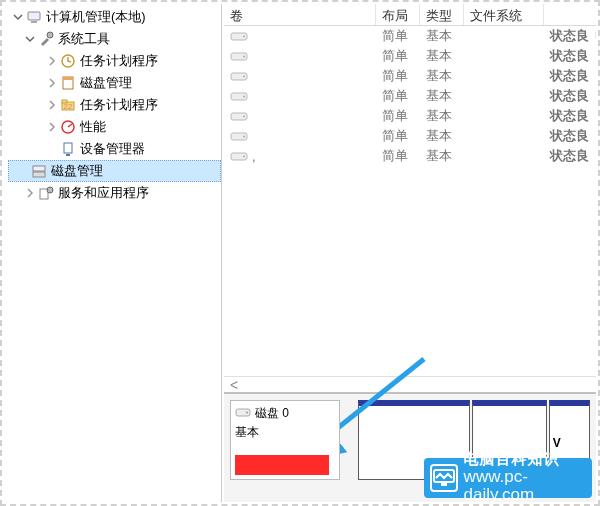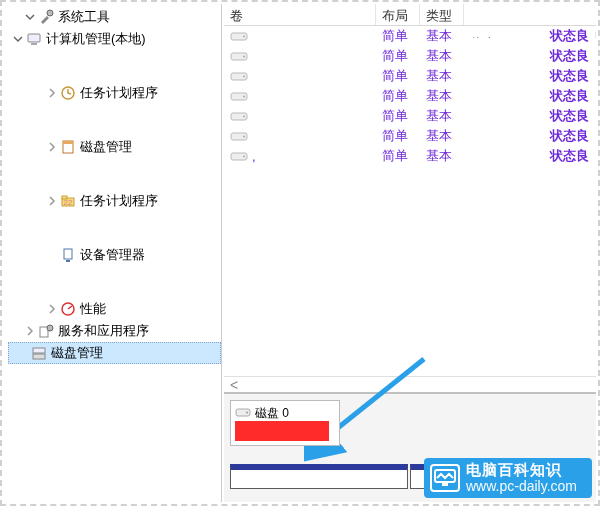--- a/index.html
+++ b/index.html
@@ -23,21 +23,21 @@
   }
   .tree { padding: 2px 0 0 4px; }
   .tree-row {
     display: flex;
     align-items: center;
     height: 22px;
     padding-left: 4px;
     cursor: default;
   }
   .tree-row.level1 { padding-left: 16px; }
-  .tree-row.level2 { padding-left: 38px; margin-top: 32px; }
+  .tree-row.level2 { padding-left: 38px; }
   .tree-row.level1s { padding-left: 22px; } 
   .tree-row.sel { background: #cce8ff; border: 1px dotted #7aa7d8; height: 22px; }
   .twisty {
     width: 12px; height: 12px; margin-right: 2px;
     display: inline-flex; align-items: center; justify-content: center;
   }
   .tree-icon {
     width: 16px; height: 16px; margin-right: 4px;
     display: inline-flex; align-items: center; justify-content: center;
   }
@@ -61,21 +61,21 @@
     overflow: hidden;
   }
   .vh-vol { width: 152px; }
   .vh-lay { width: 44px; }
   .vh-typ { width: 44px; }
   .vh-fs  { width: 80px; }
   .vh-st  { flex: 1; margin-top: 28px; }
   .volumes-body { }
   .vrow {
     display: flex; height: 20px; align-items: center;
-    color: #6d28d9;
+    color: #737373;
   }
   .vcell { overflow: hidden; white-space: nowrap; padding: 0 6px; }
   .vcell.vol { width: 152px; display: flex; align-items: center; }
   .vcell.lay { width: 44px; }
   .vcell.typ { width: 44px; }
   .vcell.fs  { width: 80px; }
   .vcell.st  { flex: 1; font-weight: bold; }
   .drive-glyph {
     width: 18px; height: 12px; margin-right: 4px;
     display: inline-flex; align-items: center; justify-content: center;
@@ -89,21 +89,21 @@
   
   .disk-panel {
     flex: 0 0 auto;
     border-top: 2px solid #c0c0c0;
     background: #f4f4f4;
     padding: 6px 6px 6px 6px;
     position: relative;
     height: 110px;
   }
   .disk-row {
-    display: flex; gap: 18px; height: 80px; flex-direction: column;
+    display: flex; gap: 18px; height: 80px;
   }
   .disk-info {
     width: 110px;
     background: #fff;
     border: 1px solid #bbb;
     position: relative;
     padding: 4px 4px;
     font-size: 12px;
   }
   .disk-info .title {
@@ -152,58 +152,58 @@
     gap: 6px;
     color: #fff;
   }
   .wm-icon {
     width: 30px; height: 28px;
     border: 2px solid #fff; border-radius: 4px;
     display: flex; align-items: center; justify-content: center;
   }
   .wm-text { display: flex; flex-direction: column; line-height: 1.1; }
   .wm-title { font-size: 15px; font-weight: 600; letter-spacing: 1px; }
-  .wm-url { font-size: 14px; opacity: .95; }
+  .wm-url { font-size: 17px; opacity: .95; }
 
   
 </style>
 </head>
 <body>
 
 <div class="pane tree-pane">
   <div class="tree">
 
+    <div class="tree-row">
+      <span class="twisty">
+        <svg width="10" height="10" viewBox="0 0 10 10">
+            <path d="M1 3 L5 7 L9 3" fill="none" stroke="#666" stroke-width="1.5"></path>
+          </svg>
+      </span>
+      <span class="tree-icon">
+        <svg width="16" height="16" viewBox="0 0 16 16">
+            <rect x="2" y="3" width="12" height="8" rx="1" fill="#eef" stroke="#888"></rect>
+            <rect x="5" y="12" width="6" height="2" fill="#aaa"></rect>
+          </svg>
+      </span>
+      <span class="tree-label">计算机管理(本地)</span>
+    </div>
+
     <div class="tree-row level1">
       <span class="twisty">
         <svg width="10" height="10" viewBox="0 0 10 10">
             <path d="M1 3 L5 7 L9 3" fill="none" stroke="#666" stroke-width="1.5"></path>
           </svg>
       </span>
       <span class="tree-icon">
         <svg width="16" height="16" viewBox="0 0 16 16">
             <path d="M3 13 L9 7 L11 9 L5 15 Z" fill="#888"></path>
             <circle cx="12" cy="4" r="3" fill="#bbb" stroke="#666"></circle>
           </svg>
       </span>
       <span class="tree-label">系统工具</span>
-    </div>
-
-    <div class="tree-row">
-      <span class="twisty">
-        <svg width="10" height="10" viewBox="0 0 10 10">
-            <path d="M1 3 L5 7 L9 3" fill="none" stroke="#666" stroke-width="1.5"></path>
-          </svg>
-      </span>
-      <span class="tree-icon">
-        <svg width="16" height="16" viewBox="0 0 16 16">
-            <rect x="2" y="3" width="12" height="8" rx="1" fill="#eef" stroke="#888"></rect>
-            <rect x="5" y="12" width="6" height="2" fill="#aaa"></rect>
-          </svg>
-      </span>
-      <span class="tree-label">计算机管理(本地)</span>
     </div>
 
     <div class="tree-row level2">
       <span class="twisty">
         <svg width="10" height="10" viewBox="0 0 10 10">
             <path d="M3 1 L7 5 L3 9" fill="none" stroke="#999" stroke-width="1.5"></path>
           </svg>
       </span>
       <span class="tree-icon">
         <svg width="16" height="16" viewBox="0 0 16 16">
@@ -239,80 +239,81 @@
         <svg width="16" height="16" viewBox="0 0 16 16">
             <rect x="2" y="5" width="12" height="8" fill="#f6d77a" stroke="#c9a23a"></rect>
             <rect x="2" y="3" width="5" height="3" fill="#f6d77a" stroke="#c9a23a"></rect>
             <text x="8" y="12" font-size="8" text-anchor="middle" fill="#d88">22</text>
           </svg>
       </span>
       <span class="tree-label">任务计划程序</span>
     </div>
 
     <div class="tree-row level2">
+      <span class="twisty">
+        <svg width="10" height="10" viewBox="0 0 10 10">
+            <path d="M3 1 L7 5 L3 9" fill="none" stroke="#999" stroke-width="1.5"></path>
+          </svg>
+      </span>
+      <span class="tree-icon">
+        <svg width="16" height="16" viewBox="0 0 16 16">
+            <circle cx="8" cy="8" r="6" fill="none" stroke="#d33" stroke-width="1.5"></circle>
+            <path d="M8 8 L12 5" stroke="#d33" stroke-width="1.5"></path>
+          </svg>
+      </span>
+      <span class="tree-label">性能</span>
+    </div>
+
+    <div class="tree-row level2">
       <span class="twisty" style="width:12px;"></span>
       <span class="tree-icon">
         <svg width="16" height="16" viewBox="0 0 16 16">
             <rect x="4" y="2" width="8" height="10" fill="#fff" stroke="#5078b0"></rect>
             <rect x="6" y="13" width="4" height="2" fill="#5078b0"></rect>
           </svg>
       </span>
       <span class="tree-label">设备管理器</span>
     </div>
 
-    <div class="tree-row level2">
-      <span class="twisty">
-        <svg width="10" height="10" viewBox="0 0 10 10">
-            <path d="M3 1 L7 5 L3 9" fill="none" stroke="#999" stroke-width="1.5"></path>
-          </svg>
-      </span>
-      <span class="tree-icon">
-        <svg width="16" height="16" viewBox="0 0 16 16">
-            <circle cx="8" cy="8" r="6" fill="none" stroke="#d33" stroke-width="1.5"></circle>
-            <path d="M8 8 L12 5" stroke="#d33" stroke-width="1.5"></path>
-          </svg>
-      </span>
-      <span class="tree-label">性能</span>
-    </div>
-
+
+    <div class="tree-row level1s sel">
+      <span class="tree-icon">
+        <svg width="16" height="16" viewBox="0 0 16 16">
+            <rect x="2" y="9" width="12" height="5" fill="#ddd" stroke="#888"></rect>
+            <rect x="2" y="3" width="12" height="5" fill="#eef" stroke="#888"></rect>
+          </svg>
+      </span>
+      <span class="tree-label">磁盘管理</span>
+    </div>
 
     <div class="tree-row level1">
       <span class="twisty">
         <svg width="10" height="10" viewBox="0 0 10 10">
             <path d="M3 1 L7 5 L3 9" fill="none" stroke="#999" stroke-width="1.5"></path>
           </svg>
       </span>
       <span class="tree-icon">
         <svg width="16" height="16" viewBox="0 0 16 16">
             <rect x="2" y="4" width="8" height="10" fill="#fff" stroke="#888"></rect>
             <circle cx="12" cy="5" r="3" fill="#bbb" stroke="#666"></circle>
           </svg>
       </span>
       <span class="tree-label">服务和应用程序</span>
-    </div>
-
-    <div class="tree-row level1s sel">
-      <span class="tree-icon">
-        <svg width="16" height="16" viewBox="0 0 16 16">
-            <rect x="2" y="9" width="12" height="5" fill="#ddd" stroke="#888"></rect>
-            <rect x="2" y="3" width="12" height="5" fill="#eef" stroke="#888"></rect>
-          </svg>
-      </span>
-      <span class="tree-label">磁盘管理</span>
     </div>
 
   </div>
 </div>
 
 <div class="pane right-pane">
 
   <div class="volumes-header">
     <div class="vh-cell vh-vol">卷</div>
     <div class="vh-cell vh-lay">布局</div>
     <div class="vh-cell vh-typ">类型</div>
+    <div class="vh-cell vh-fs">文件系统</div>
     <div class="vh-cell vh-st">状态</div>
   </div>
 
   <div class="volumes-body" style="flex:1; overflow:hidden;">
 
     <div class="vrow">
       <div class="vcell vol">
           <span class="drive-glyph">
             <svg width="18" height="12" viewBox="0 0 18 12">
               <rect x="1" y="3" width="16" height="7" rx="2" fill="#eee" stroke="#bbb"></rect>

